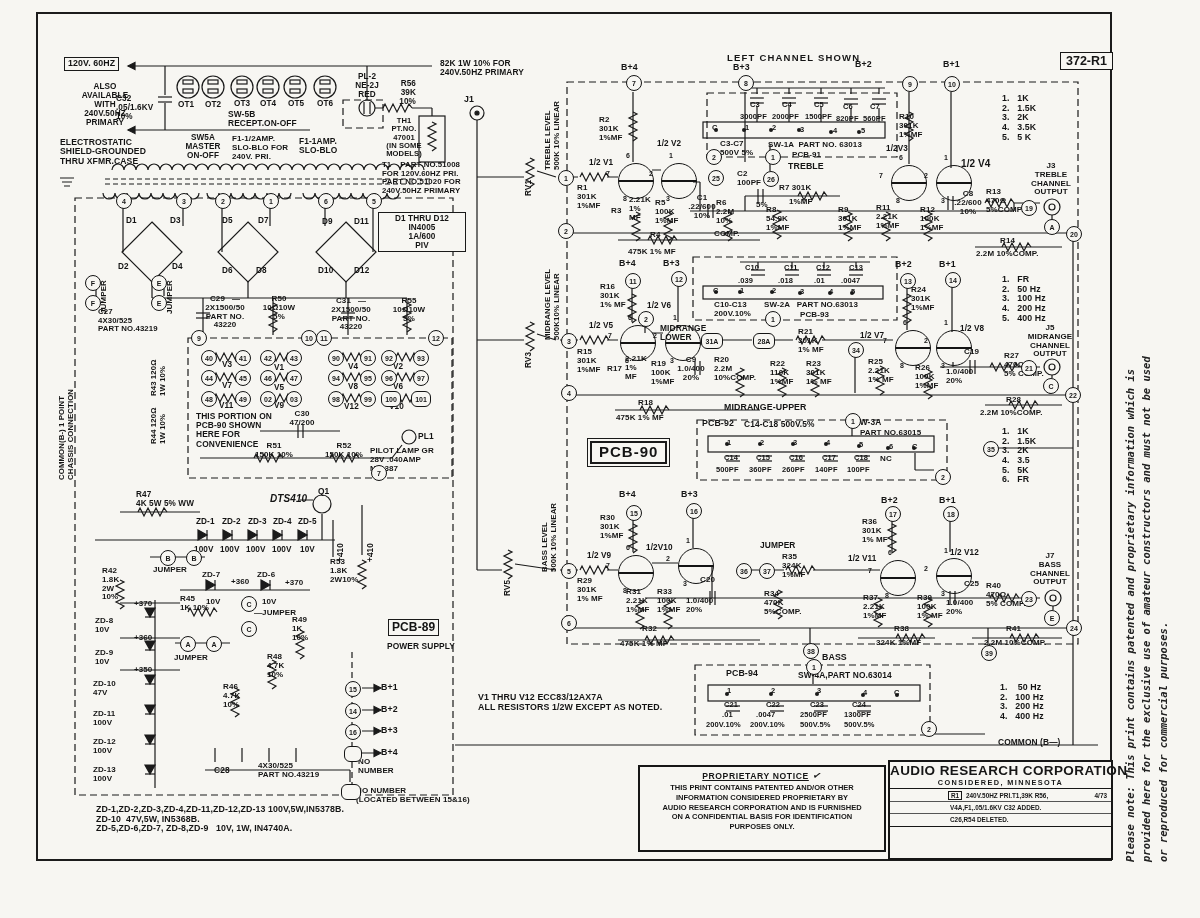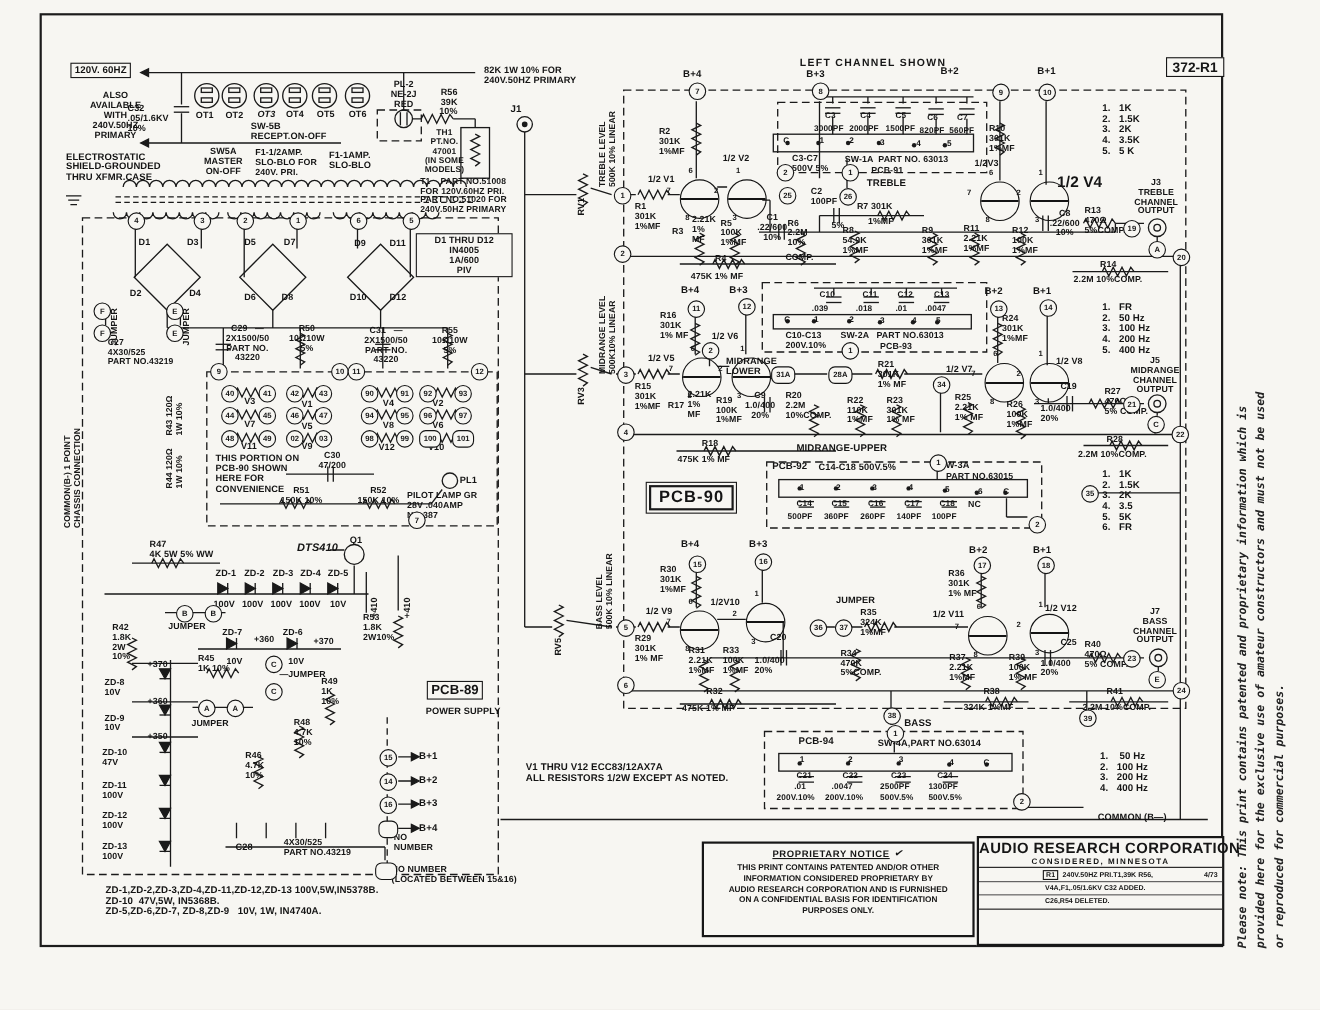--- a/index.html
+++ b/index.html
@@ -319,21 +319,21 @@
 240V.50HZ
 PRIMARY</div>
       <div class="lbl" style="left: 116px; top: 94px;">C32
 .05/1.6KV
 10%</div>
       <div class="lbl" style="left: 60px; top: 138px; font-size: 8.6px;">ELECTROSTATIC
 SHIELD-GROUNDED
 THRU XFMR.CASE</div>
       <div class="lbl" style="left: 178px; top: 100px;">OT1</div>
       <div class="lbl" style="left: 205px; top: 100px;">OT2</div>
-      <div class="lbl" style="left: 234px; top: 99px; font-style: italic;">OT3</div>
+      <div class="lbl" style="left: 234px; top: 99px;">OT3</div>
       <div class="lbl" style="left: 260px; top: 99px;">OT4</div>
       <div class="lbl" style="left: 288px; top: 99px;">OT5</div>
       <div class="lbl" style="left: 317px; top: 99px;">OT6</div>
       <div class="lbl" style="left: 228px; top: 110px; font-size: 8.4px;">SW-5B
 RECEPT.ON-OFF</div>
       <div class="lbl ctr" style="left: 182px; top: 133px; width: 42px;">SW5A
 MASTER
 ON-OFF</div>
       <div class="lbl" style="left: 232px; top: 135px; font-size: 8px;">F1-1/2AMP.
 SLO-BLO FOR
@@ -564,21 +564,21 @@
 2.   1.5K
 3.   2K
 4.   3.5K
 5.   5 K</div>
       <div class="lbl" style="left: 855px; top: 60px; font-size: 8.8px;">B+2</div>
       <div class="lbl" style="left: 943px; top: 60px; font-size: 8.8px;">B+1</div>
       <div class="lbl" style="left: 899px; top: 113px; font-size: 8px;">R10
 301K
 1%MF</div>
       <div class="lbl" style="left: 886px; top: 144px; font-size: 8.2px;">1/2V3</div>
-      <div class="lbl" style="left: 961px; top: 158px; font-size: 14px;">1/2 V4</div>
+      <div class="lbl" style="left: 961px; top: 158px; font-size: 10px;">1/2 V4</div>
       <div class="lbl" style="left: 876px; top: 204px; font-size: 8px;">R11
 2.21K
 1%MF</div>
       <div class="lbl" style="left: 920px; top: 206px; font-size: 8px;">R12
 100K
 1%MF</div>
       <div class="lbl ctr" style="left: 948px; top: 190px; font-size: 8px; width: 40px;">C8
 .22/600
 10%</div>
       <div class="lbl" style="left: 986px; top: 188px; font-size: 8px;">R13

